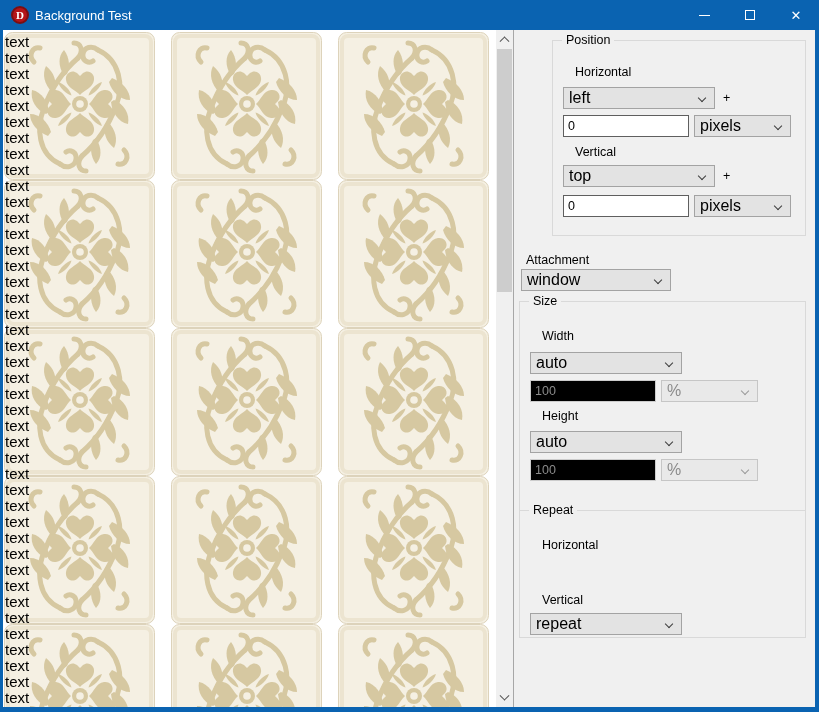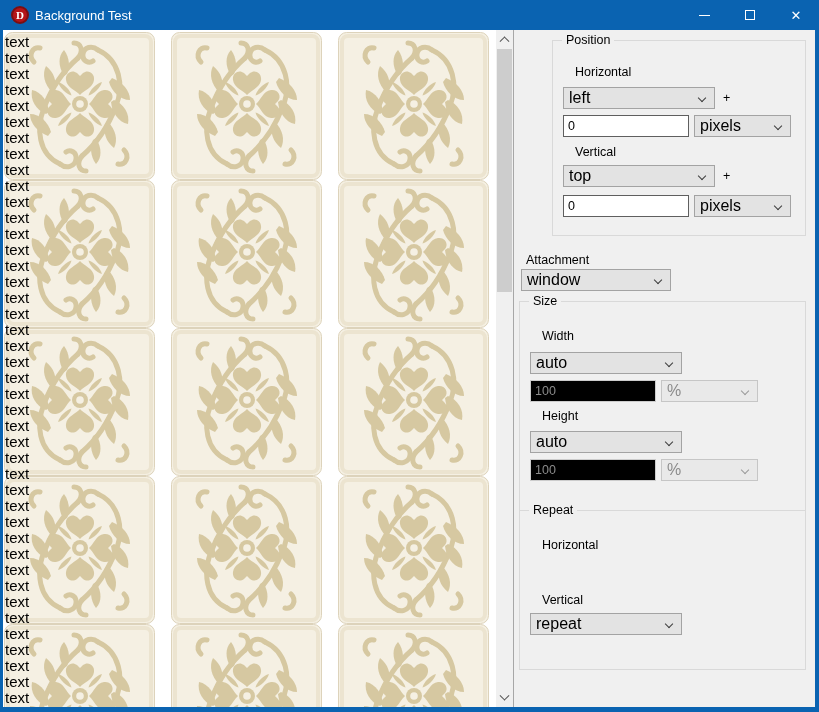--- a/index.html
+++ b/index.html
@@ -293,21 +293,21 @@
           <span>auto</span>
           <span class="cchev"></span>
         </div>
         <input class="tinput" disabled="" style="left: 10px; top: 157px; width: 126px;" value="100">
         <div class="combo disabled" style="left:141px; top:157px; width:97px;">
           <span>%</span>
           <span class="cchev"></span>
         </div>
       </div>
 
-      <div class="groupbox" style="left:5px; top:480px; width:287px; height:160px;">
+      <div class="groupbox" style="left:5px; top:480px; width:287px; height:128px;">
         <div class="grouplabel">Repeat</div>
         <div class="flabel" style="left:22px; top:27px;">Horizontal</div>
         <div class="flabel" style="left:22px; top:82px;">Vertical</div>
         <div class="combo" style="left:10px; top:102px; width:152px;">
           <span>repeat</span>
           <span class="cchev"></span>
         </div>
       </div>
 
     </div>

